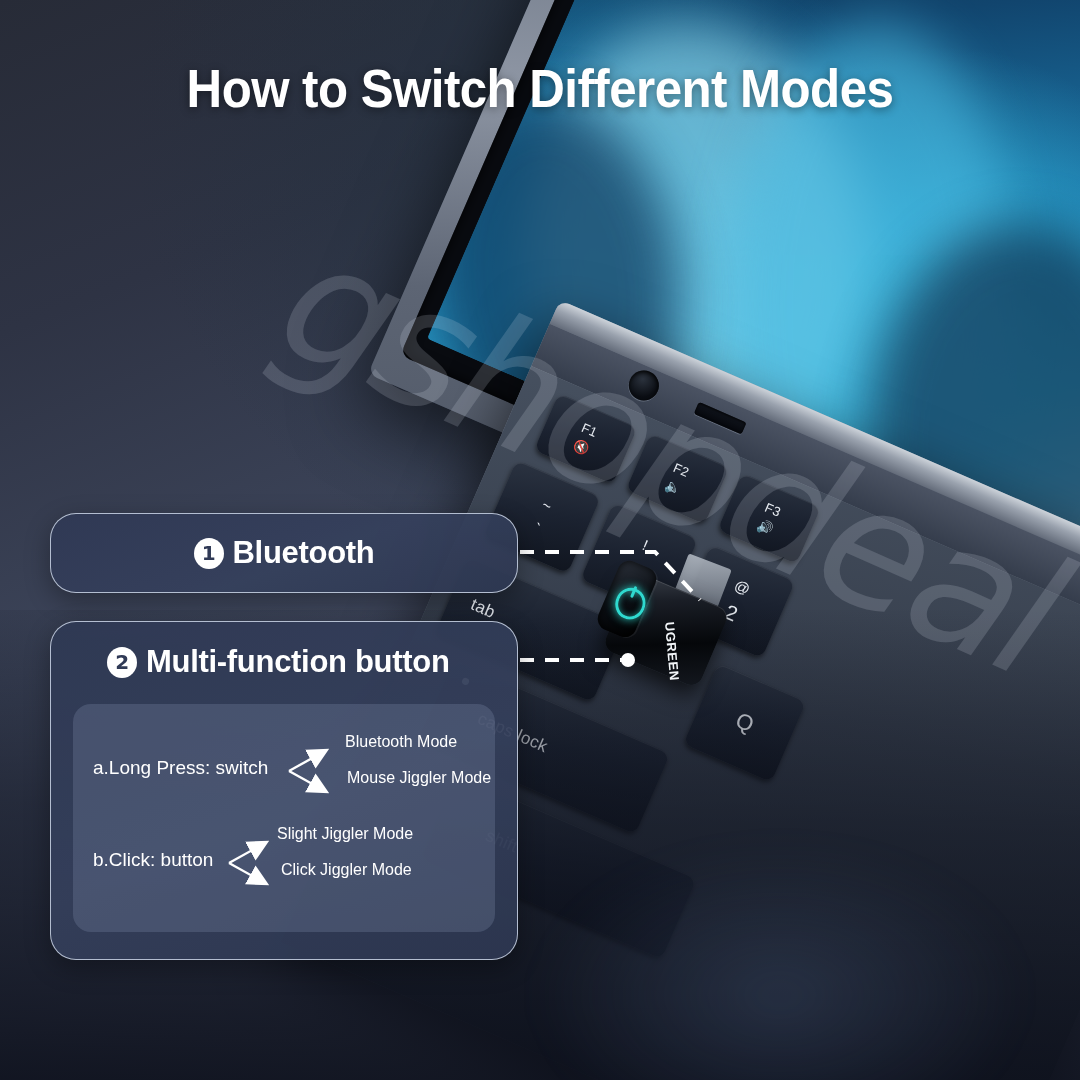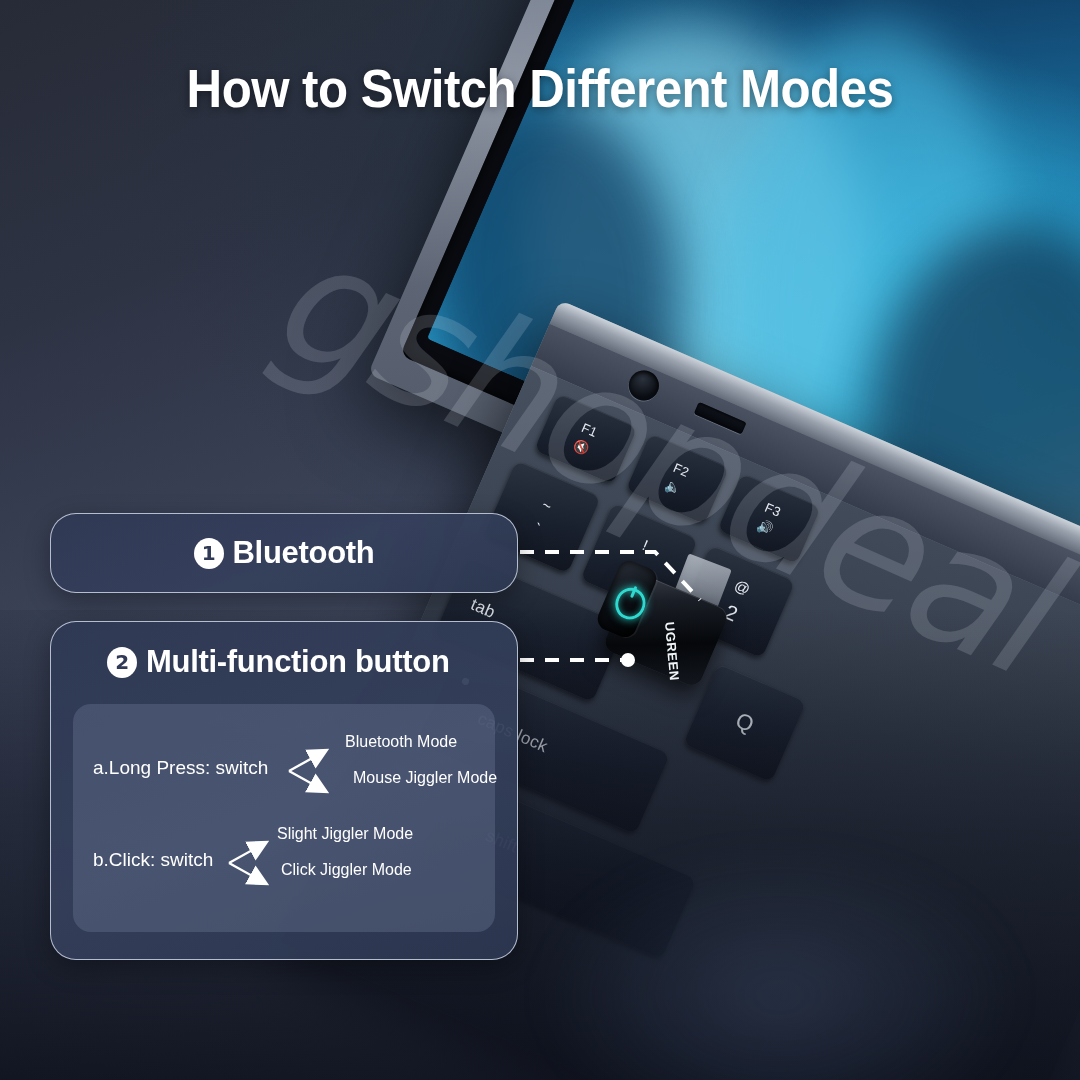--- a/index.html
+++ b/index.html
@@ -243,27 +243,27 @@
           <svg class="arrows" style="left:212px;" viewBox="0 0 60 62">
             <defs>
               <marker id="ah1" markerWidth="9" markerHeight="9" refX="7" refY="4.5" orient="auto">
                 <path d="M0,0 L9,4.5 L0,9 z" fill="#ffffff"></path>
               </marker>
             </defs>
             <line x1="4" y1="31" x2="40" y2="11" stroke="#ffffff" stroke-width="2.4" marker-end="url(#ah1)"></line>
             <line x1="4" y1="31" x2="40" y2="51" stroke="#ffffff" stroke-width="2.4" marker-end="url(#ah1)"></line>
           </svg>
           <span class="opt opt-top" style="left:272px;">Bluetooth Mode</span>
-          <span class="opt opt-bot" style="left:280px;text-align:center;">Mouse Jiggler Mode</span>
+          <span class="opt opt-bot" style="left:274px;text-align:center;">Mouse Jiggler Mode</span>
         </div>
       </div>
 
       <div class="rowset" id="rowB">
         <div class="branch">
-          <span class="blabel">b.Click: switch</span>
+          <span class="blabel">b.Click: button</span>
           <svg class="arrows" style="left:152px;" viewBox="0 0 60 62">
             <defs>
               <marker id="ah2" markerWidth="9" markerHeight="9" refX="7" refY="4.5" orient="auto">
                 <path d="M0,0 L9,4.5 L0,9 z" fill="#ffffff"></path>
               </marker>
             </defs>
             <line x1="4" y1="31" x2="40" y2="11" stroke="#ffffff" stroke-width="2.4" marker-end="url(#ah2)"></line>
             <line x1="4" y1="31" x2="40" y2="51" stroke="#ffffff" stroke-width="2.4" marker-end="url(#ah2)"></line>
           </svg>
           <span class="opt opt-top" style="left:204px;">Slight Jiggler Mode</span>

